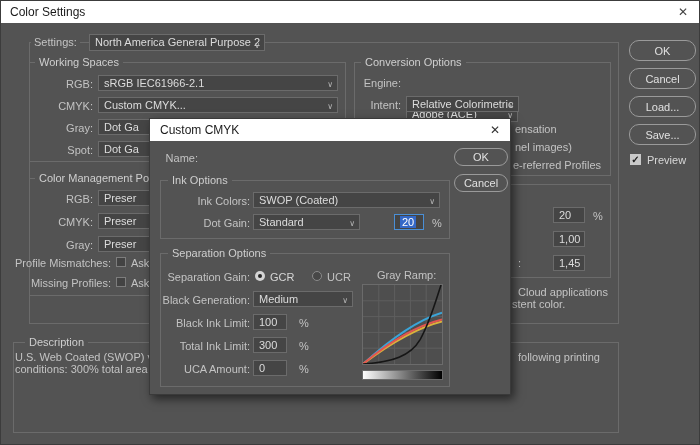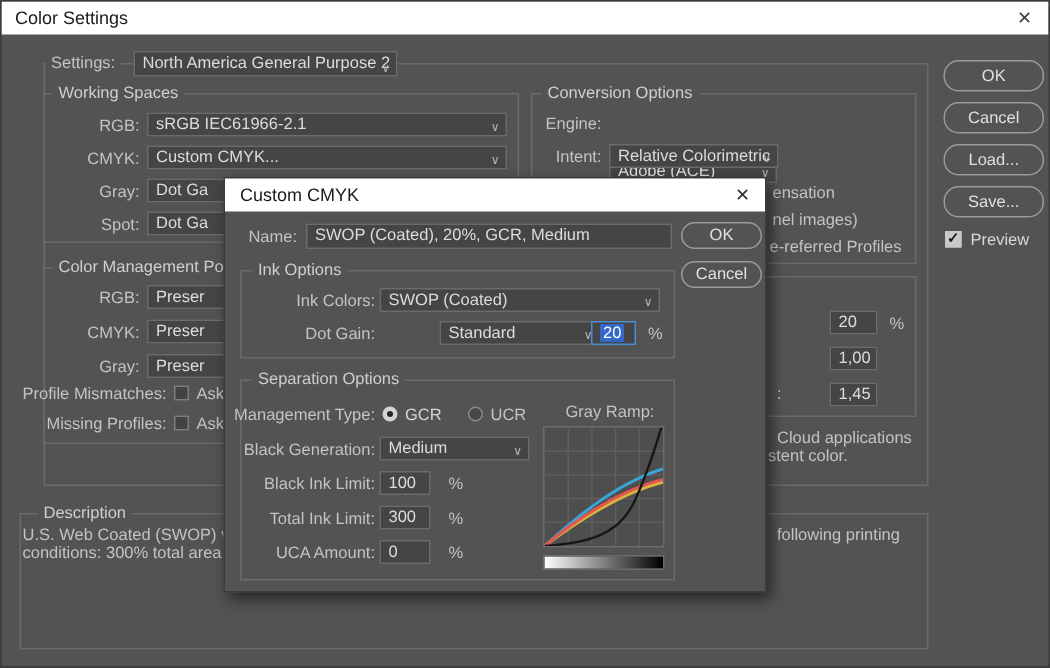--- a/index.html
+++ b/index.html
@@ -148,49 +148,46 @@
   <span class="cb checked" style="left:629px;top:153px;width:11px;height:11px;">✓</span>
   <div class="lbl" style="left:646px;top:153px;color:#d8d8d8;">Preview</div>
 
   <div id="dlg">
     <div class="dtitle">
       <div class="t">Custom CMYK</div>
       <div class="x">✕</div>
     </div>
 
     <div class="lbl r" style="left:12px;top:33px;width:36px;">Name:</div>
-    <div class="field" style="left:54px;top:30px;width:244px;height:17px;line-height:15px;">
-      <span>SWOP (Coated), 20%, GCR, Medium</span>
-    </div>
     <button class="pill" style="left:304px;top:29px;width:54px;height:18px;">OK</button>
     <button class="pill" style="left:304px;top:55px;width:54px;height:18px;">Cancel</button>
 
     <div class="gbox" style="left:10px;top:61px;width:290px;height:59px;"></div>
     <div class="glabel" style="left:18px;top:55px;">Ink Options</div>
 
     <div class="lbl r" style="left:30px;top:76px;width:70px;">Ink Colors:</div>
     <div class="field ddl" style="left:103px;top:73px;width:187px;height:16px;">
       <span>SWOP (Coated)</span>
       <span class="chev" style="top:2px;">∨</span>
     </div>
 
     <div class="lbl r" style="left:30px;top:98px;width:70px;">Dot Gain:</div>
-    <div class="field ddl" style="left:103px;top:95px;width:107px;height:16px;margin-left:40px;">
+    <div class="field ddl" style="left:103px;top:95px;width:107px;height:16px;">
       <span>Standard</span>
       <span class="chev" style="top:2px;">∨</span>
     </div>
     <div class="field" style="left:244px;top:95px;width:30px;height:16px;border-color:#4a8fd6;">
       <span class="sel">20</span>
     </div>
     <div class="lbl" style="left:282px;top:98px;">%</div>
 
     <div class="gbox" style="left:10px;top:134px;width:290px;height:134px;"></div>
     <div class="glabel" style="left:18px;top:128px;">Separation Options</div>
 
-    <div class="lbl r" style="left:-8px;top:152px;width:108px;">Management Type:</div>
+    <div class="lbl r" style="left:-8px;top:152px;width:108px;">Separation Gain:</div>
     <span class="radio on" style="left:105px;top:152px;"></span>
     <div class="lbl" style="left:120px;top:152px;color:#d6d6d6;">GCR</div>
     <span class="radio off" style="left:162px;top:152px;"></span>
     <div class="lbl" style="left:177px;top:152px;">UCR</div>
 
     <div class="lbl" style="left:227px;top:150px;">Gray Ramp:</div>
 
     <div class="lbl r" style="left:-8px;top:175px;width:108px;">Black Generation:</div>
     <div class="field ddl" style="left:103px;top:172px;width:100px;height:16px;">
       <span>Medium</span>

